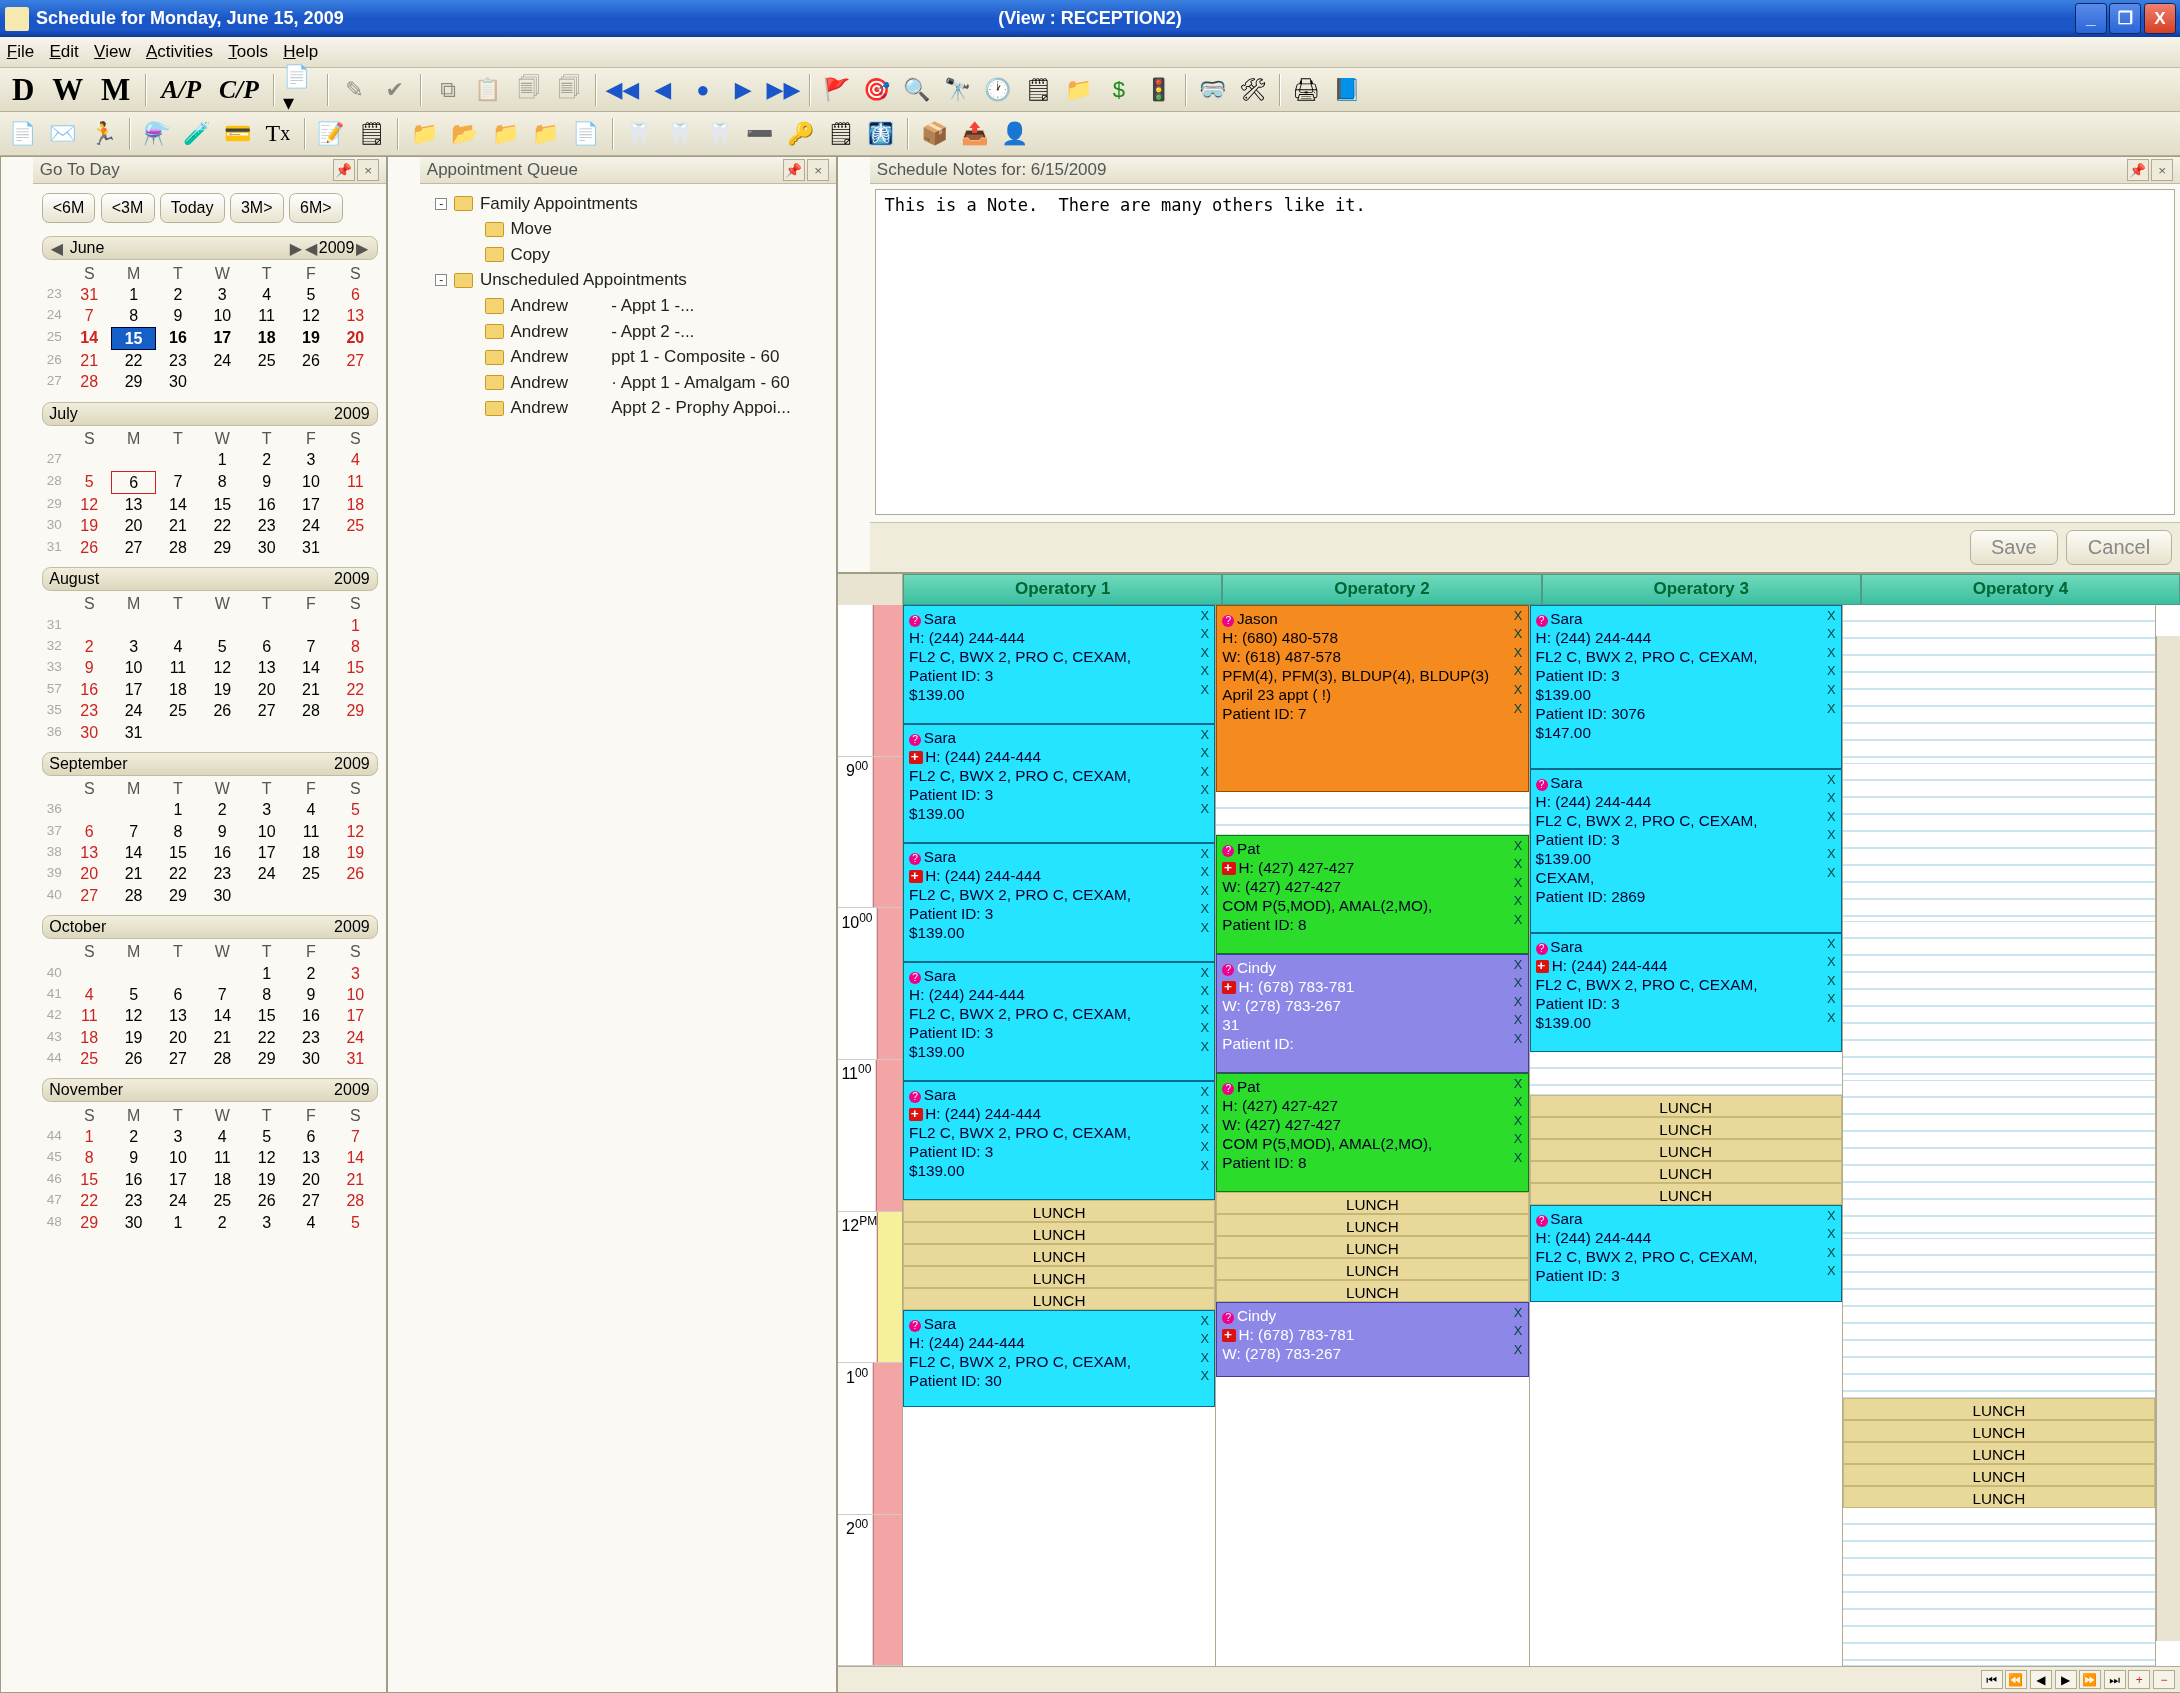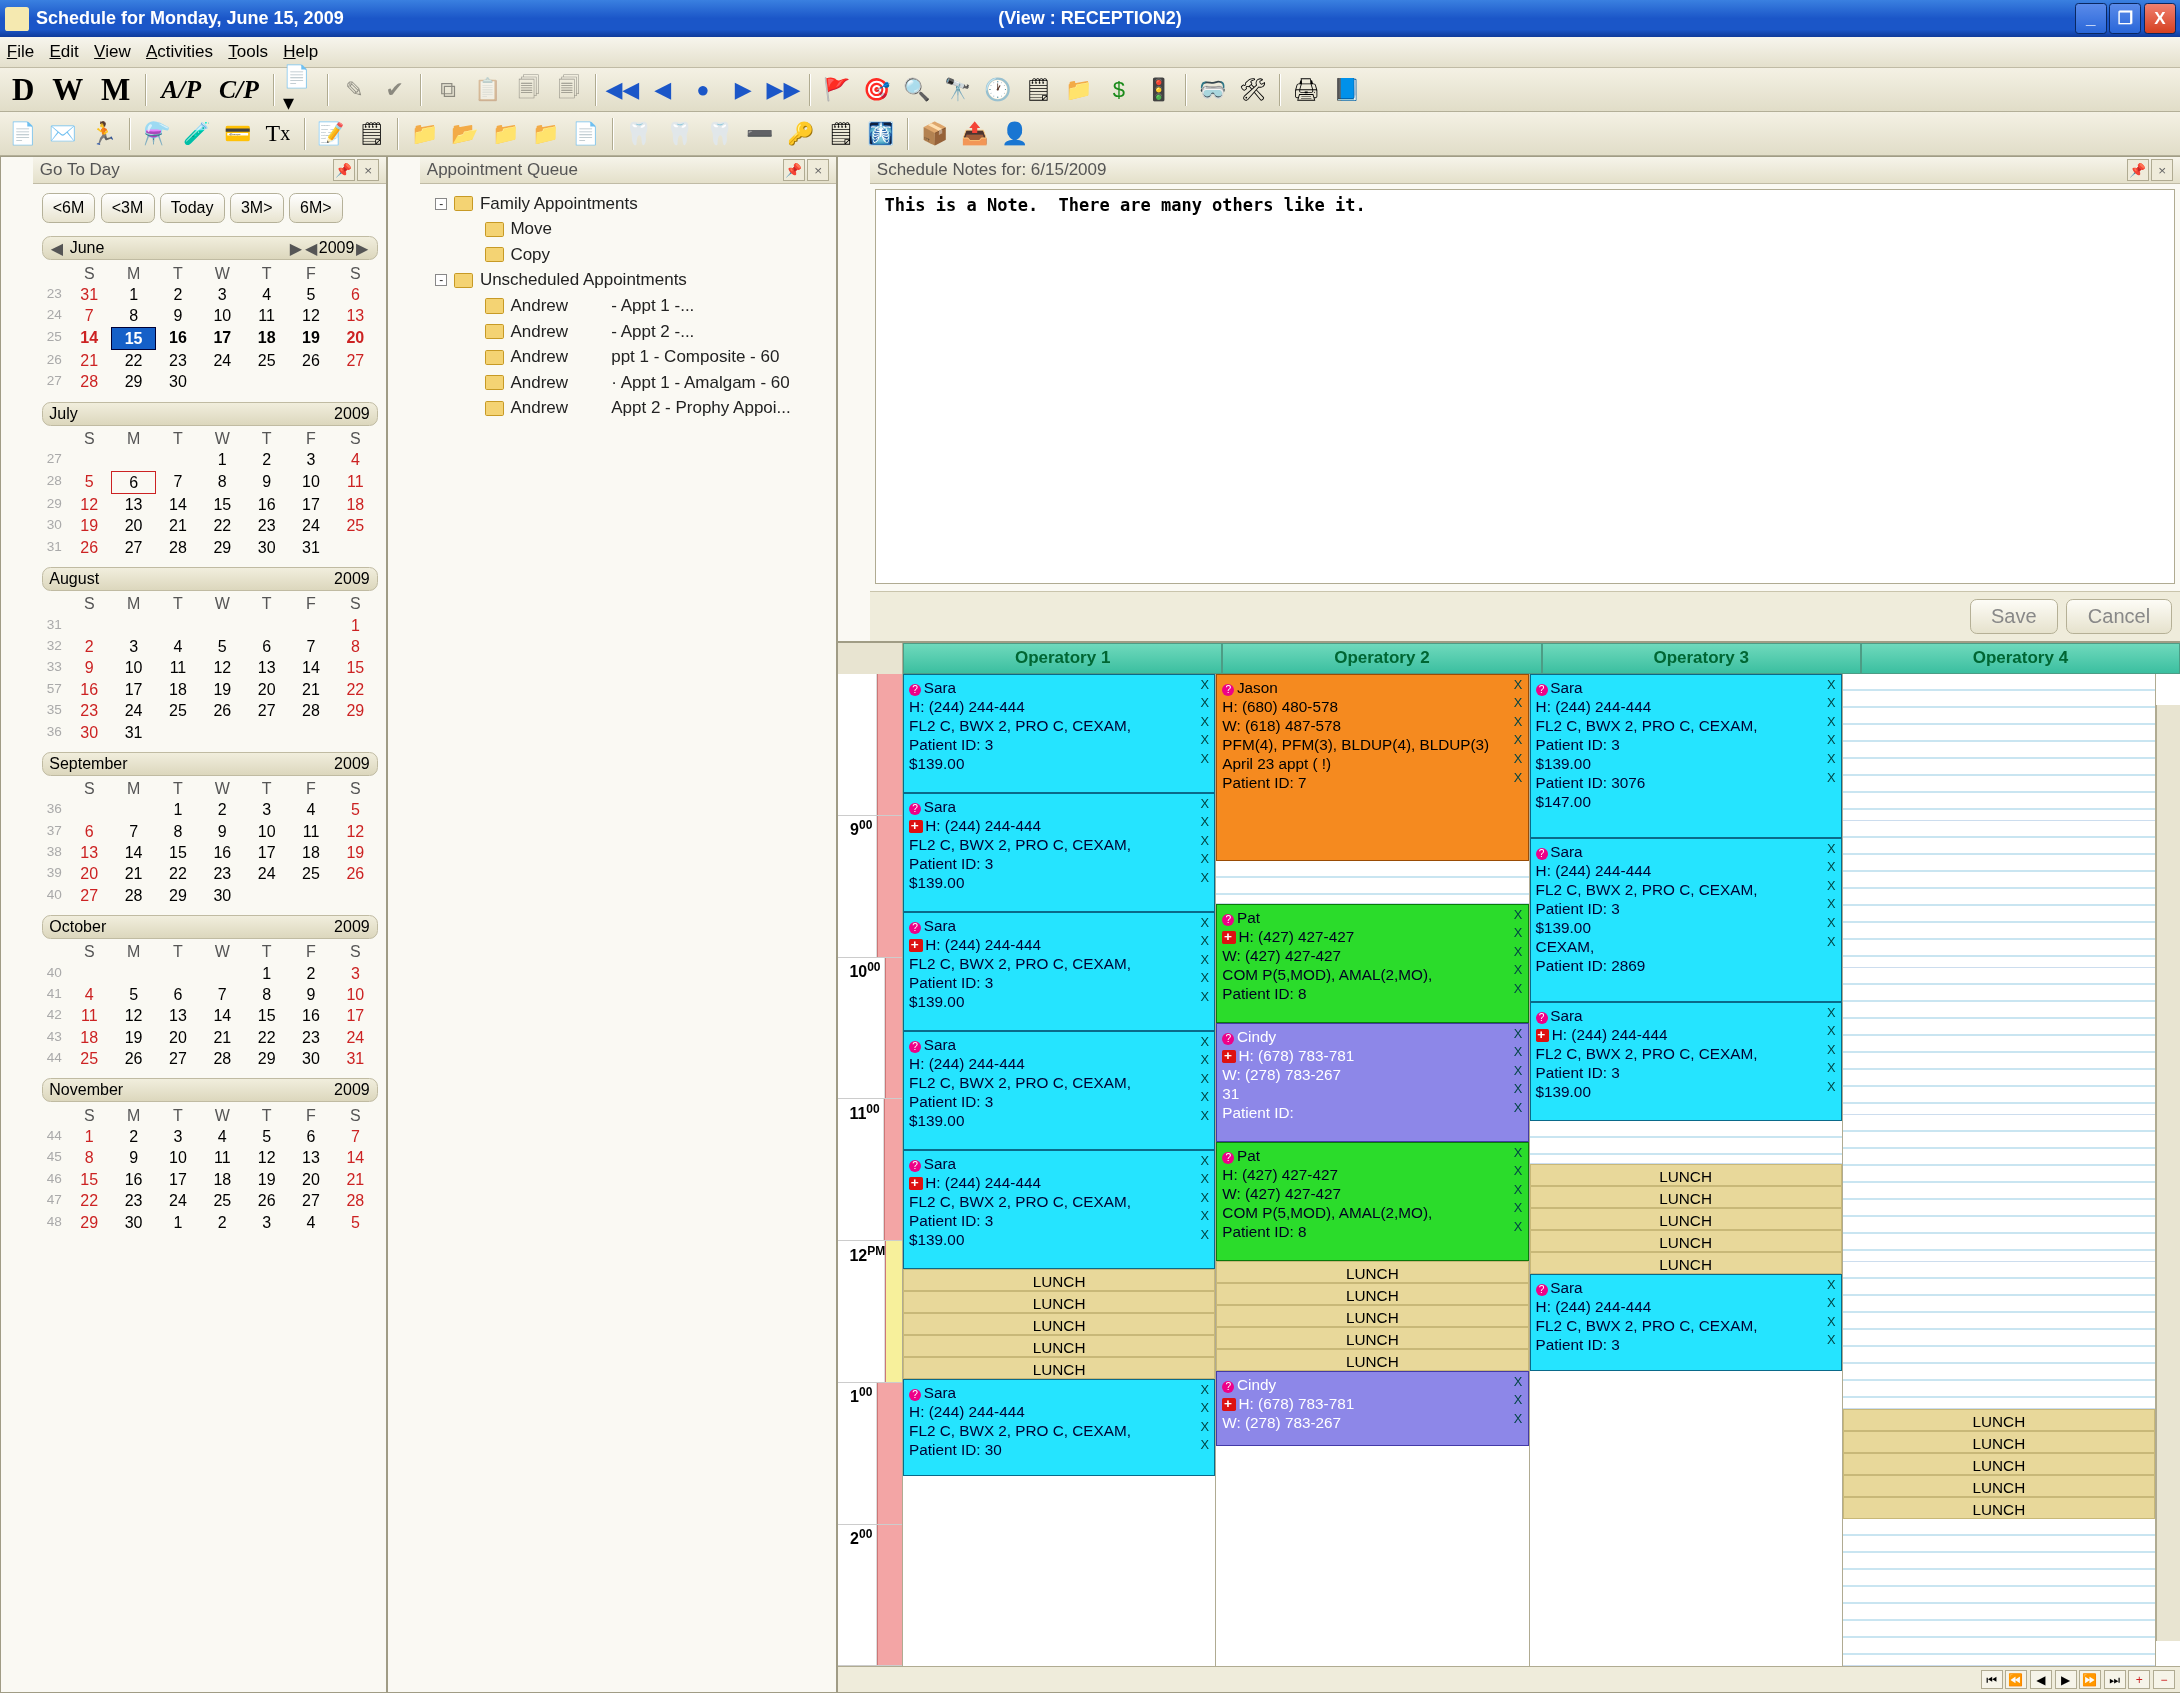--- a/index.html
+++ b/index.html
@@ -56,33 +56,33 @@
 .queue-panel { width: 450px; }
 .tree { padding: 6.8px 6.8px; font-size: 17px; color: #222; }
 .tree-row { display: flex; align-items: center; height: 25.6px; gap: 6.8px; padding-left: var(--indent,8.5px); }
 .hit { width:12px;height:12px;border:0.9px solid #888;display:flex;align-items:center;justify-content:center;font-size:12px;line-height:1;background:#fff;color:#333;}
 .folder-icon { width:19px;height:15.3px;background:#f4d373;border:0.9px solid #c79a25;border-radius:1.7px; }
 
 
 .right-col { flex: 1; display: flex; flex-direction: column; }
 .notes-panel { }
 .notes-body { flex: 1; padding: 5.1px; }
-.notes-text { width: 100%; height: 395px; border: 0.9px solid #b0ab92; padding: 5.1px 8.5px; font-size: 17px; background: #fff; resize:none;font-weight:bold; }
+.notes-text { width: 100%; height: 326px; border: 0.9px solid #b0ab92; padding: 5.1px 8.5px; font-size: 17px; background: #fff; resize:none; }
 .notes-btnbar { display:flex; justify-content:flex-end; gap:8.5px; padding:6.8px 8.5px; background:#efecdb; border-top:0.9px solid #c9c4ac;}
 .notes-btn { border:0.9px solid #b5b096; border-radius:6.8px; padding:5.1px 20.4px; background:linear-gradient(to bottom,#fdfcf6,#e6e2cd); font-size:20px; color:#888;}
 
 
 .schedule { flex: 1; display: flex; flex-direction: column; border:0.9px solid #a09c85; background:#fff; position:relative; overflow:hidden;}
 .op-headers { display:flex; height:31px; }
 .time-gutter-h { width:65px; background:#e8e4d1;border-right:0.9px solid #b0ab92;}
 .op-h { flex:1; background: linear-gradient(to bottom,#6fd9bc,#3bbfa0); color:#063; display:flex;align-items:center;justify-content:center;font-weight:bold;font-size:17px; border:0.9px solid #4d9c85; }
 .schedule-body { flex:1; display:flex; overflow:hidden; position:relative;}
 .time-gutter { width:65px; background:#fff; border-right:0.9px solid #b0ab92; display:flex;flex-direction:column; }
 .hour { flex:1; border-bottom:0.9px solid #ccc; position:relative; font-size:16px; display:flex; }
-.hour .num { writing-mode: horizontal-tb; font-weight:bold; padding:2.6px 3.4px; width:39px; text-align:right; border-right:0.9px solid #ddd;margin-left:8px;}
+.hour .num { writing-mode: horizontal-tb; font-weight:normal; padding:2.6px 3.4px; width:39px; text-align:right; border-right:0.9px solid #ddd;}
 .hour .ampm { font-size:12px; vertical-align:super;}
 .left-strip { width:34px; background:#f3a5a5; border-left:0.9px solid #c77;}
 .left-strip.yellow { background:#f7f09b;}
 
 .op-col { flex:1; border-right:0.9px solid #b0ab92; position:relative; display:flex; flex-direction:column;}
 .slot { border-bottom:0.9px solid #cde; flex:1; background:#fff;}
 .slot.lined { background: repeating-linear-gradient(to bottom, #fff, #fff 15.3px, #c9e5f1 15.3px, #c9e5f1 17px); }
 
 .appt { position:relative; border:0.9px solid #0a6a8a; font-size:15.3px; padding:2.6px 5.1px; overflow:hidden; line-height:1.25; }
 .appt .xcol { position:absolute; right:1.7px; top:1.7px; bottom:1.7px; width:12px; display:flex;flex-direction:column; gap:2.6px; font-size:12.8px; color:#044; }

